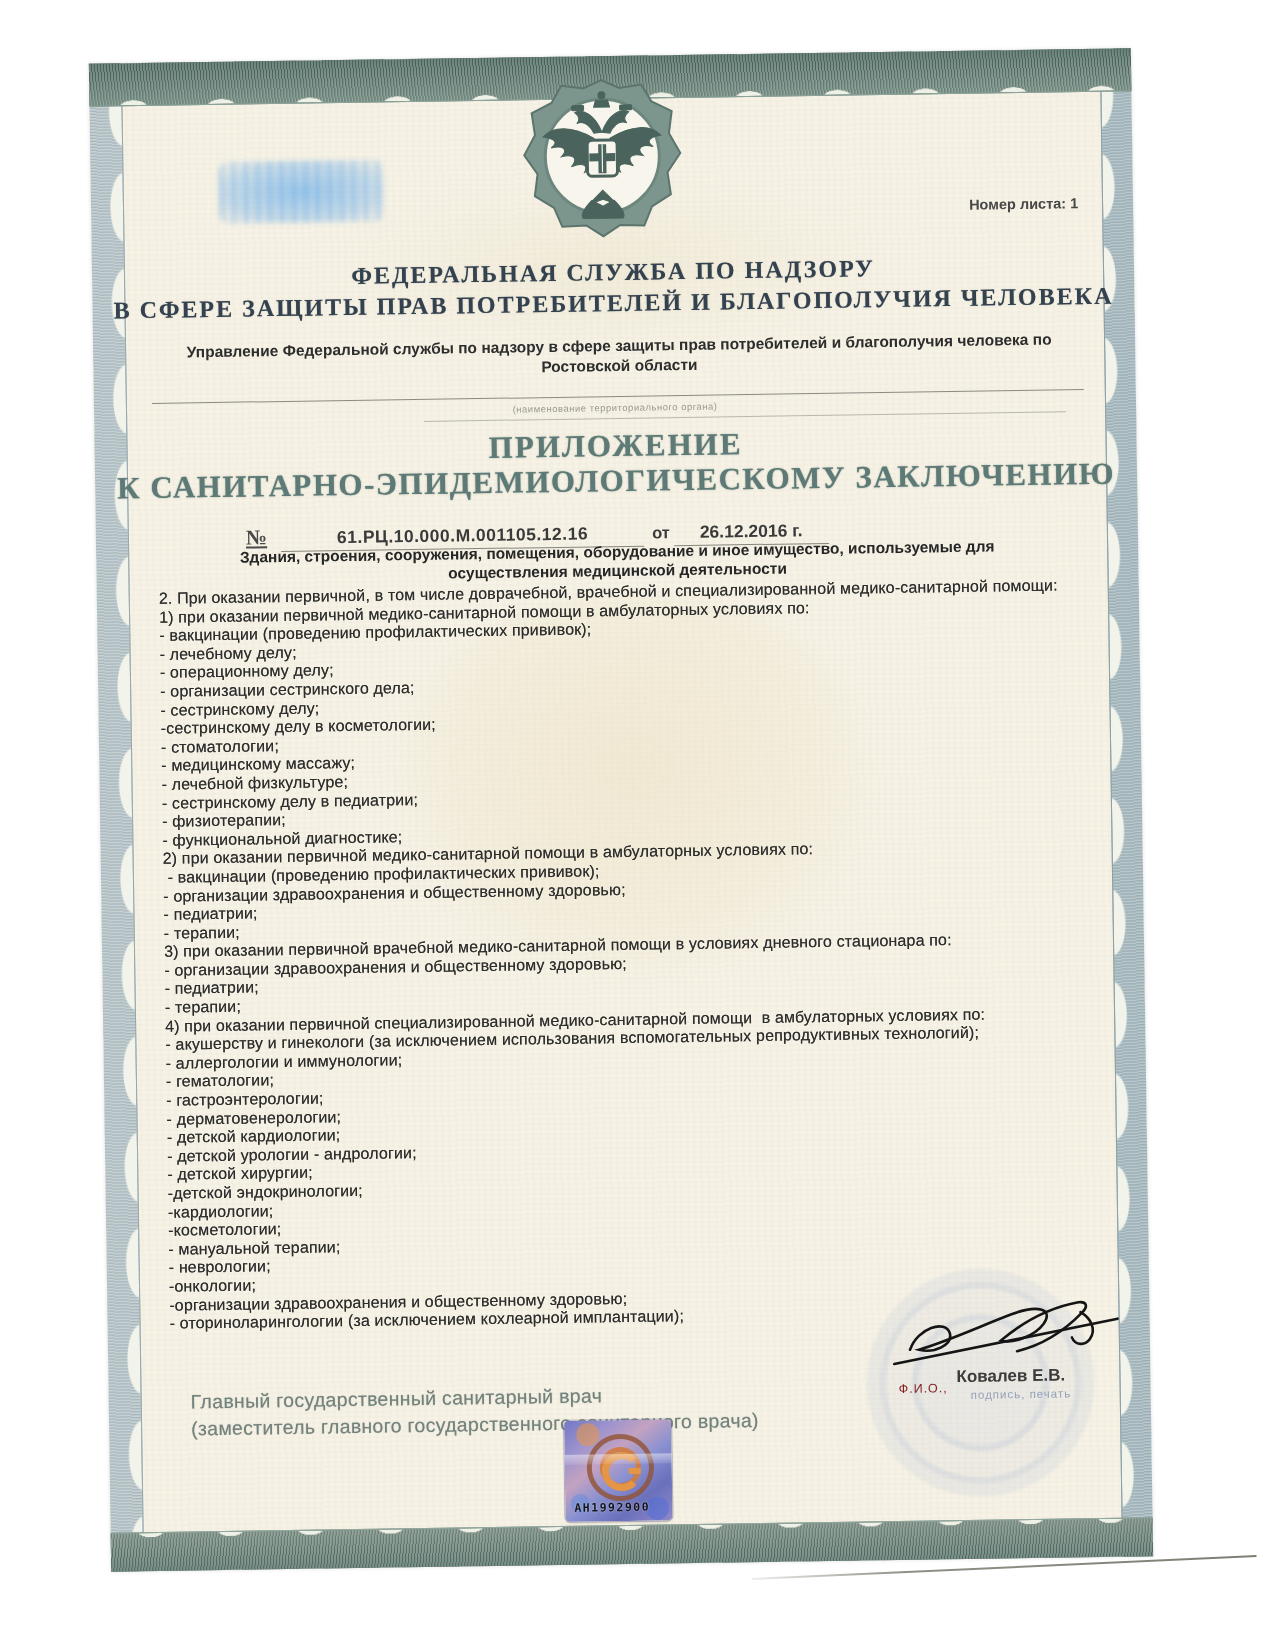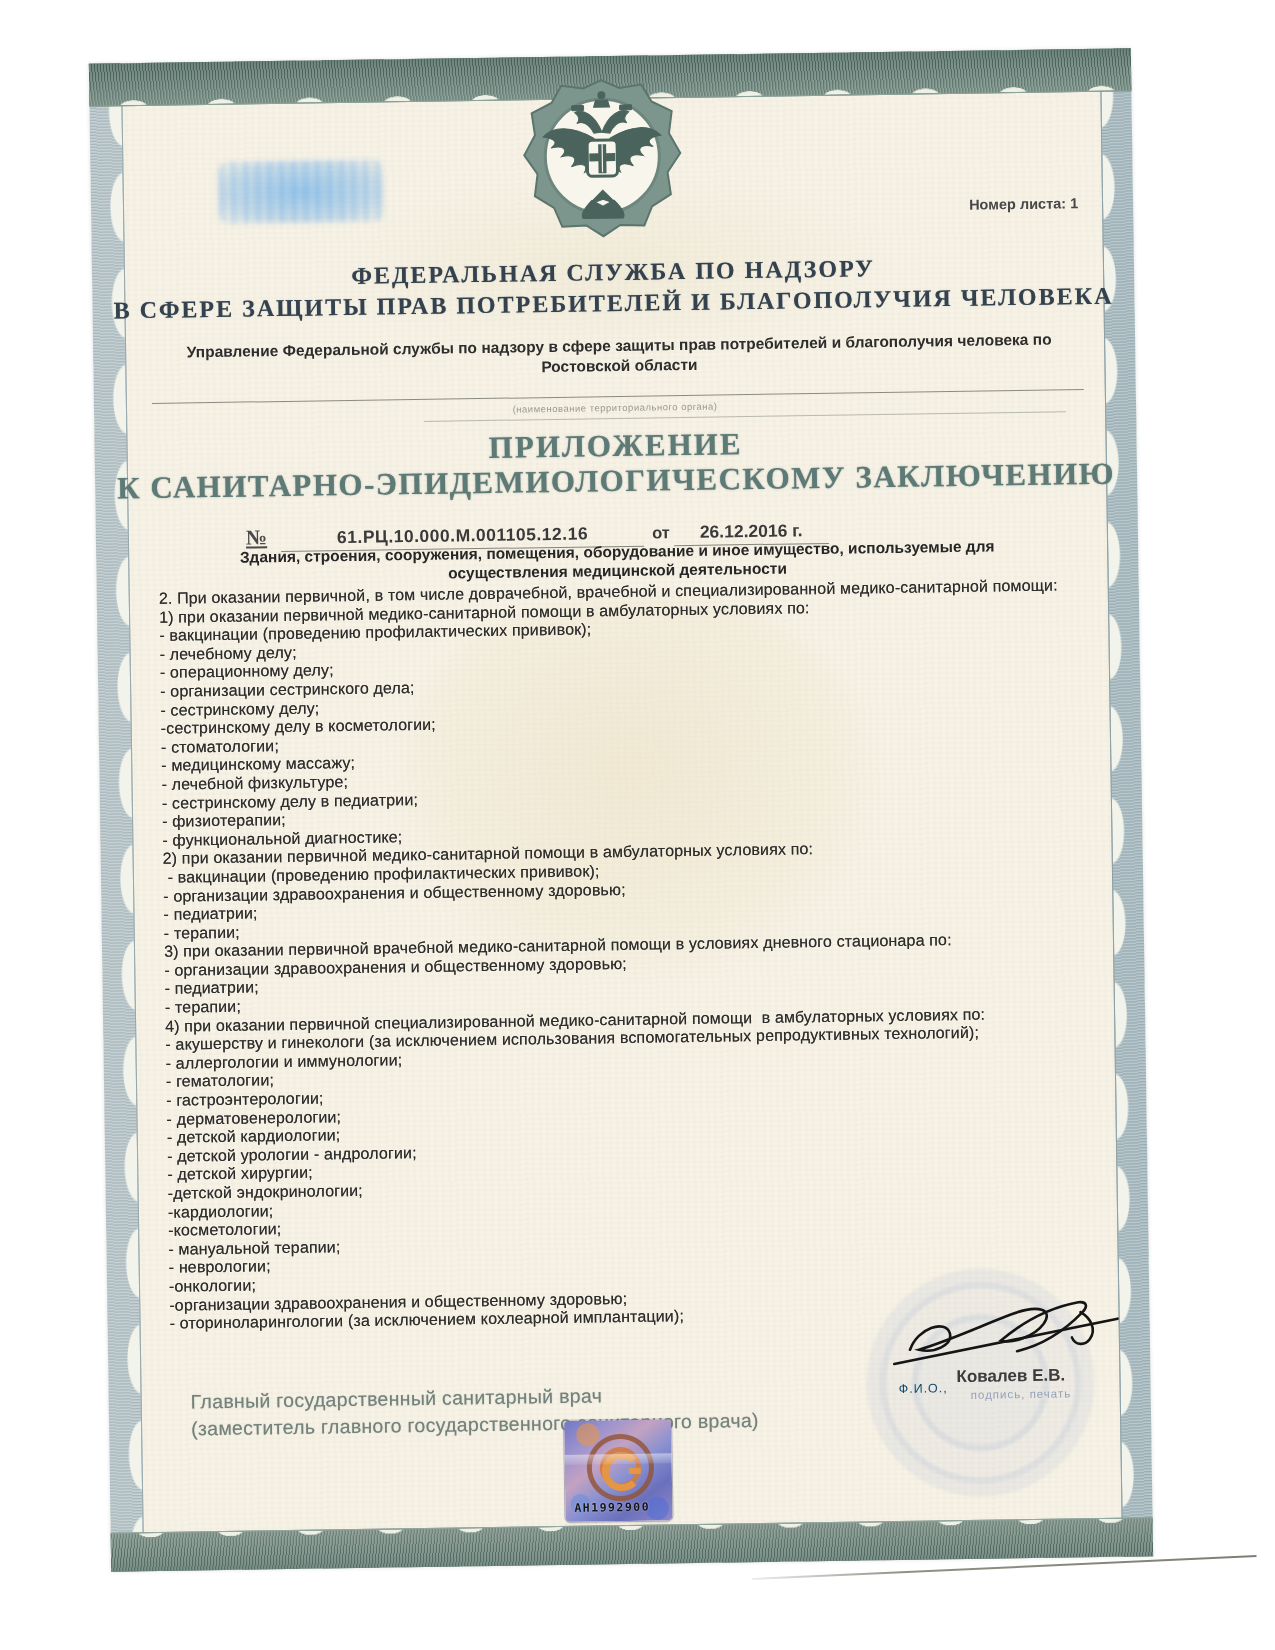--- a/index.html
+++ b/index.html
@@ -117,21 +117,21 @@
       rgba(128,152,204,.22) 39% 42%,
       rgba(128,152,204,.07) 43% 58%,
       rgba(128,152,204,.20) 59% 62%,
       rgba(128,152,204,.10) 63% 90%,
       rgba(128,152,204,.26) 91% 94%,
       rgba(128,152,204,0) 95%);
     filter:blur(1px);}
 
   .signature{position:absolute;left:778px;top:1238px;width:238px;height:88px;z-index:3;}
 
-  .fio{position:absolute;left:790px;top:1330px;font-size:12.5px;color:#0c4a6e;z-index:2;
+  .fio{position:absolute;left:790px;top:1330px;font-size:12.5px;color:#7f1d1d;z-index:2;
     letter-spacing:1px;}
   .signer{position:absolute;left:848px;top:1316px;font-size:17px;font-weight:bold;color:#3b3b3b;z-index:3;}
   .fio2{position:absolute;left:862px;top:1338px;font-size:11.5px;color:#94a2ba;z-index:2;
     letter-spacing:1px;}
 
   
   .hologram{position:absolute;left:455px;top:1364px;width:107px;height:101px;border-radius:5px;z-index:2;
     background:
       radial-gradient(circle at 22% 14%, rgba(235,150,65,.55) 0 11px, rgba(235,150,65,0) 12px),
       radial-gradient(circle at 86% 88%, rgba(80,110,215,.55) 0 11px, rgba(80,110,215,0) 12px),

